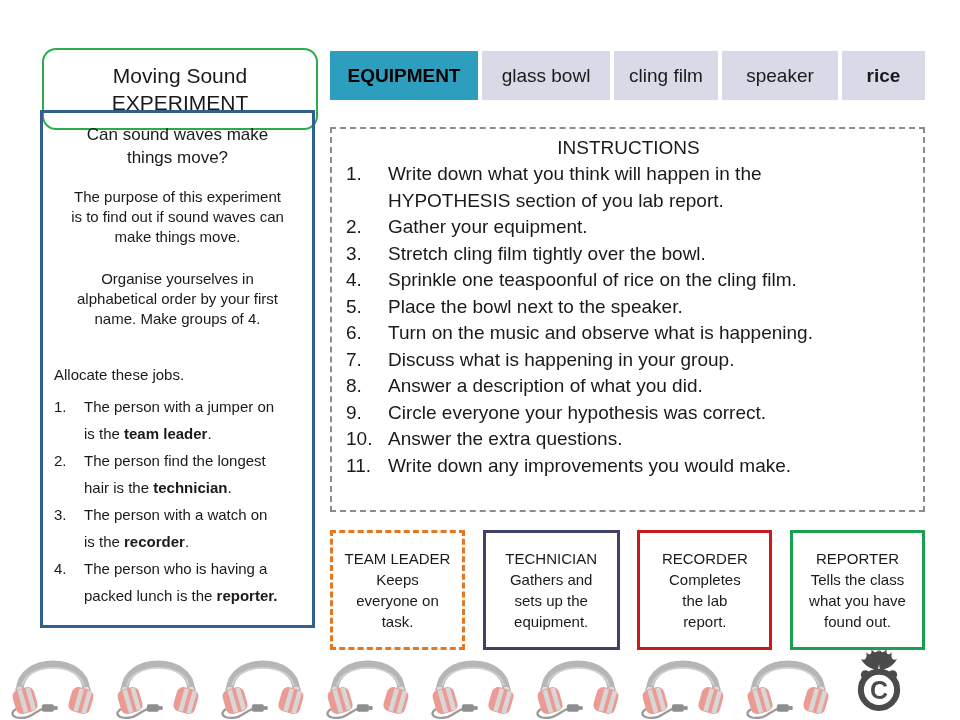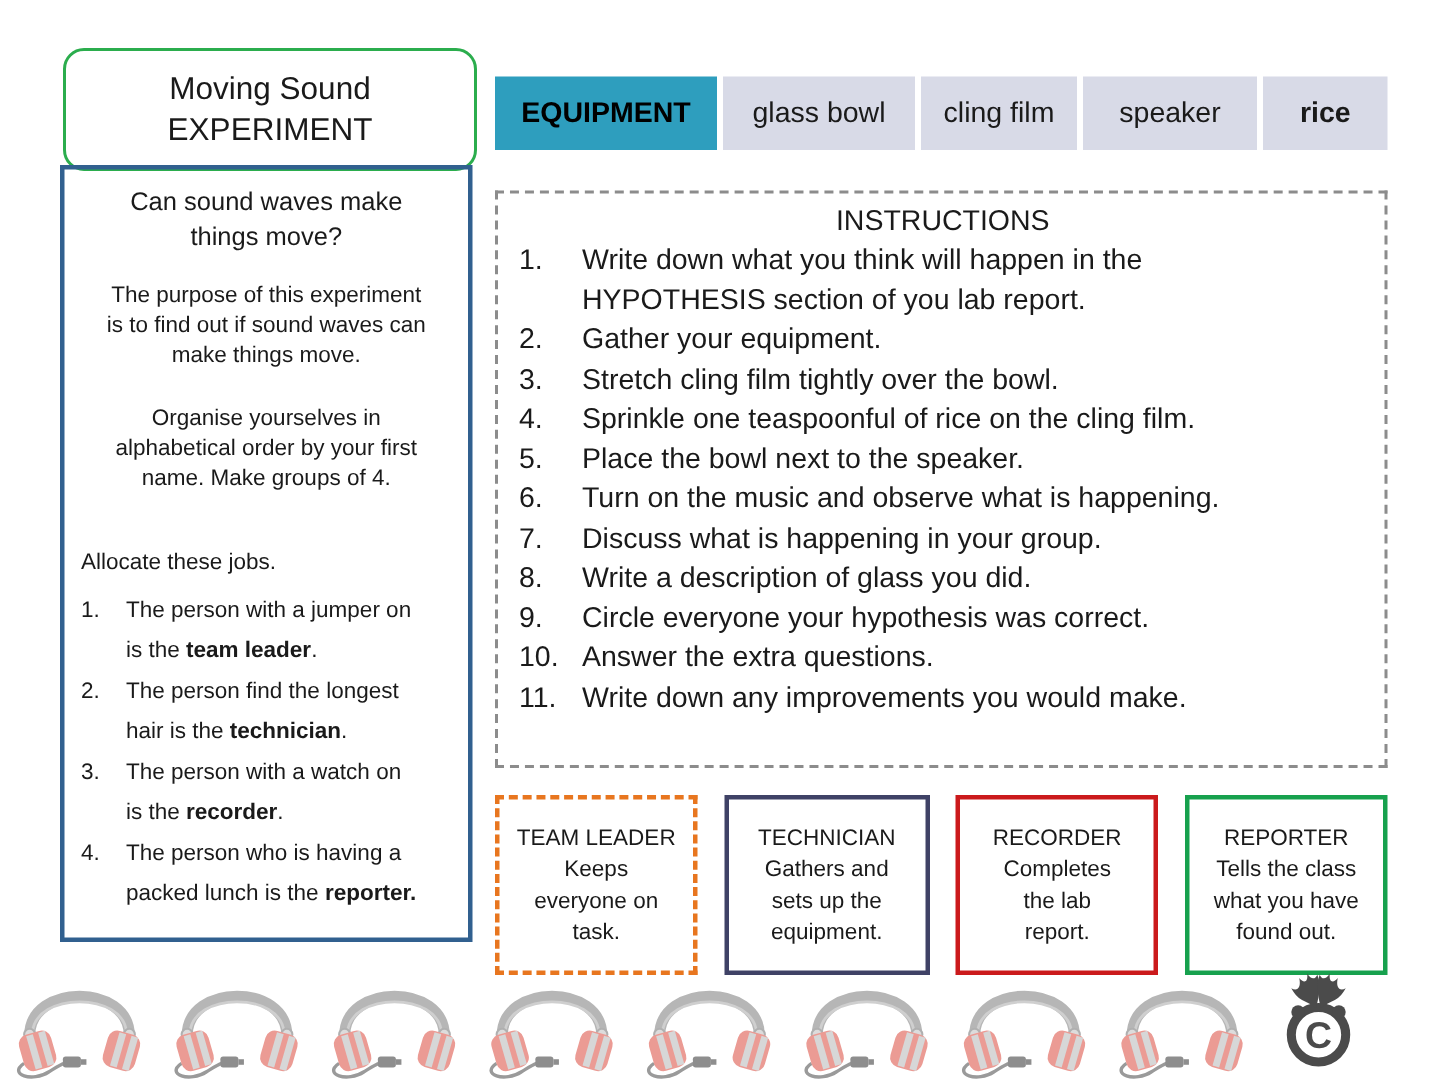--- a/index.html
+++ b/index.html
@@ -2,21 +2,21 @@
 <html><head>
 <meta charset="utf-8">
 <style>
   html,body{margin:0;padding:0;background:#ffffff;}
   .slide{
     position:relative;width:960px;height:720px;background:#ffffff;overflow:hidden;
     font-family:"Liberation Sans",sans-serif;color:#1a1a1a;
   }
   
   .title-box{
-    position:absolute;left:42px;top:32px;width:272px;height:78px;
+    position:absolute;left:42px;top:48px;width:272px;height:78px;
     border:2px solid #2bad4d;border-radius:14px;
     display:flex;flex-direction:column;align-items:center;justify-content:center;
     font-size:21px;line-height:27px;text-align:center;
   }
   
   .eq-bar{position:absolute;left:330px;top:51px;width:595px;height:49px;display:flex;gap:4px;}
   .eq-header{
     flex:0 0 148px;background:#2e9ebe;color:#000000;font-weight:bold;font-size:19px;
     display:flex;align-items:center;justify-content:center;
   }
@@ -160,21 +160,21 @@
           <span class="txt">Turn on the music and observe what is happening.</span>
         </div>
 
         <div class="step">
           <span class="num">7.</span>
           <span class="txt">Discuss what is happening in your group.</span>
         </div>
 
         <div class="step">
           <span class="num">8.</span>
-          <span class="txt">Write a description of glass you did.</span>
+          <span class="txt">Answer a description of what you did.</span>
         </div>
 
         <div class="step">
           <span class="num">9.</span>
           <span class="txt">Circle everyone your hypothesis was correct.</span>
         </div>
 
         <div class="step">
           <span class="num">10.</span>
           <span class="txt">Answer the extra questions.</span>

